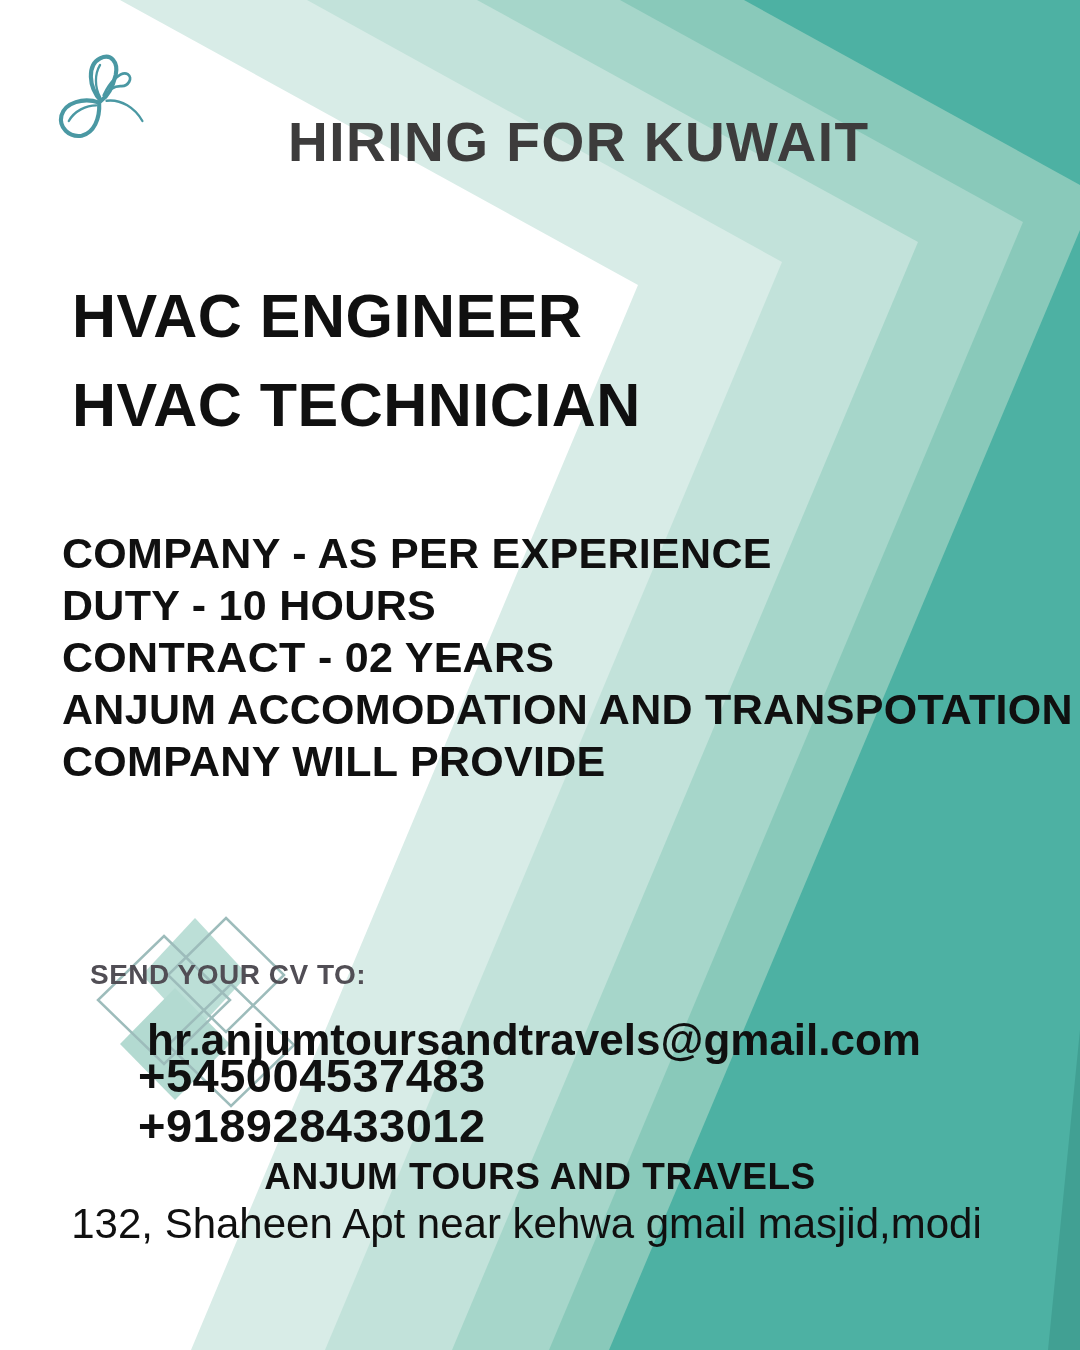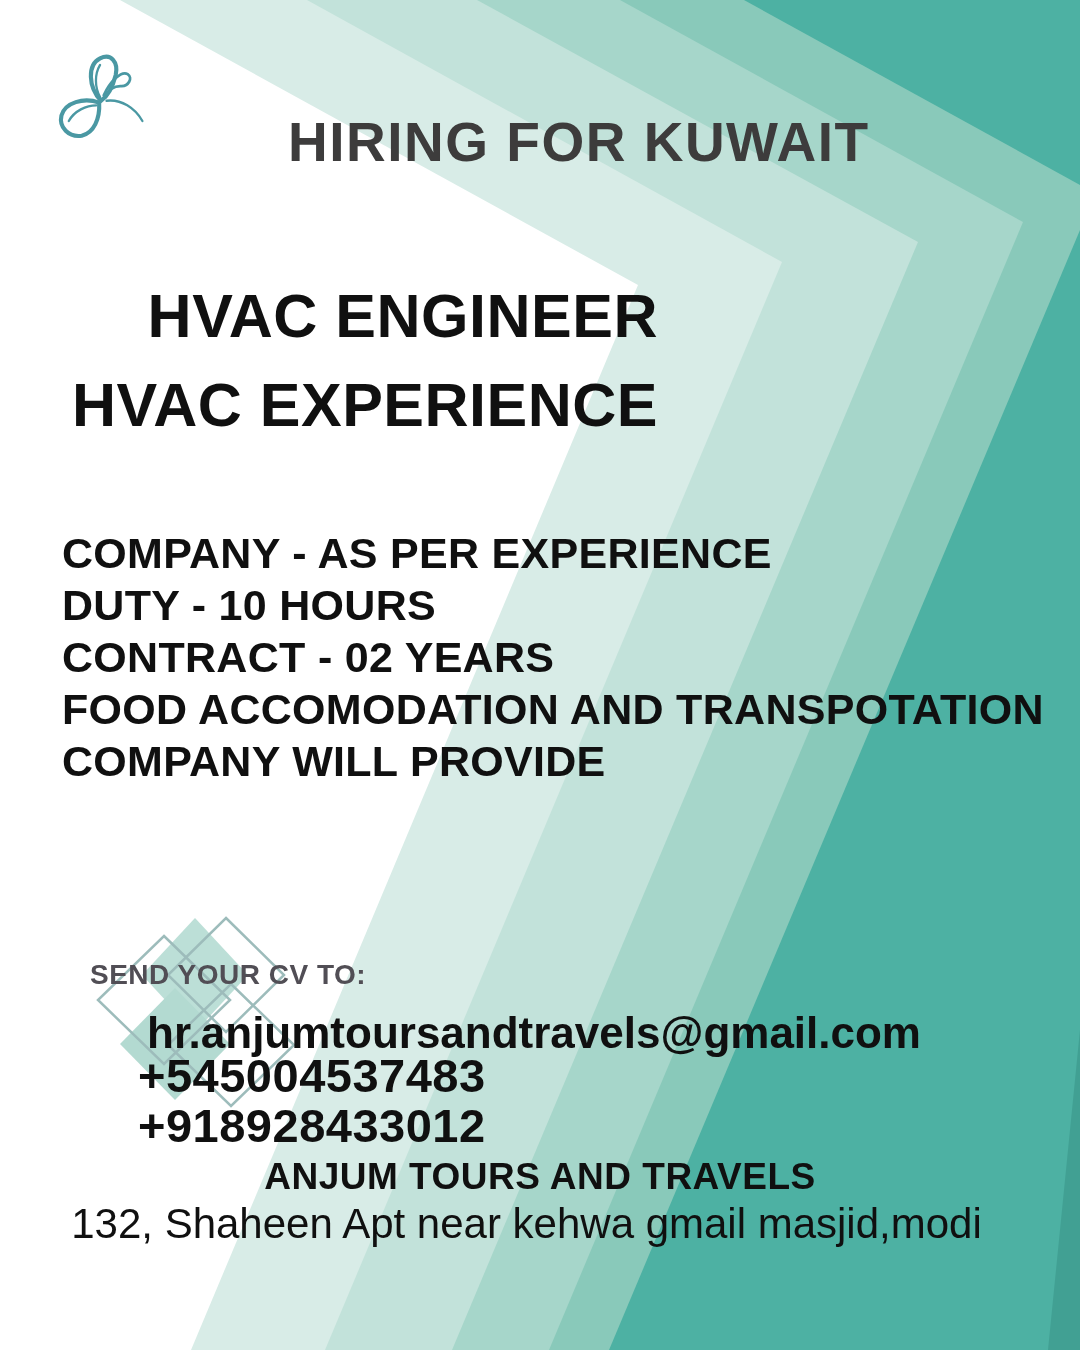--- a/index.html
+++ b/index.html
@@ -77,35 +77,35 @@
       <path d="M49,49 C43,38 43,24 49,14" stroke-width="2.5"></path>
       <path d="M48,55 C31,49 11,55 7,69 C4,82 15,93 29,91 C42,88 49,73 48,55 Z" stroke-width="4.5"></path>
       <path d="M45,58 C34,58 21,64 15,75" stroke-width="2.5"></path>
       <path d="M53,47 C60,32 72,20 79,24 C85,28 80,38 71,37 C64,37 58,42 55,48" stroke-width="3"></path>
       <path d="M56,53 C72,51 87,61 95,75" stroke-width="2.5"></path>
     </g>
   </svg>
 
   <div class="abs title" style="color: rgb(61, 60, 60);">HIRING FOR KUWAIT</div>
 
-  <div class="abs jobs" style="color: rgb(16, 16, 16); text-align: right;">
+  <div class="abs jobs" style="color: rgb(16, 16, 16);">
     <div>HVAC ENGINEER</div>
-    <div>HVAC EXPERIENCE</div>
+    <div>HVAC TECHNICIAN</div>
   </div>
 
   <div class="abs details" style="color: rgb(16, 16, 16);">
     <div>COMPANY - AS PER EXPERIENCE</div>
     <div>DUTY - 10 HOURS</div>
     <div>CONTRACT - 02 YEARS</div>
-    <div>FOOD ACCOMODATION AND TRANSPOTATION</div>
+    <div>ANJUM ACCOMODATION AND TRANSPOTATION</div>
     <div>COMPANY WILL PROVIDE</div>
   </div>
 
   <div class="abs send-heading" style="color: rgb(81, 78, 85);">SEND YOUR CV TO:</div>
-  <div class="abs email" style="color: rgb(16, 16, 16);">hr.anjumtoursandtravels@gmail.com</div>
+  <div class="abs email" style="color: rgb(16, 16, 16); margin-top: 7px;">hr.anjumtoursandtravels@gmail.com</div>
   <div class="abs phones" style="color: rgb(16, 16, 16);">
     <div>+545004537483</div>
     <div>+918928433012</div>
   </div>
 
   <div class="abs company" style="color: rgb(16, 16, 16);">ANJUM TOURS AND TRAVELS</div>
   <div class="abs address" style="color: rgb(16, 16, 16);">
     <div>132, Shaheen Apt near kehwa gmail masjid,modi</div>
   </div>
 

